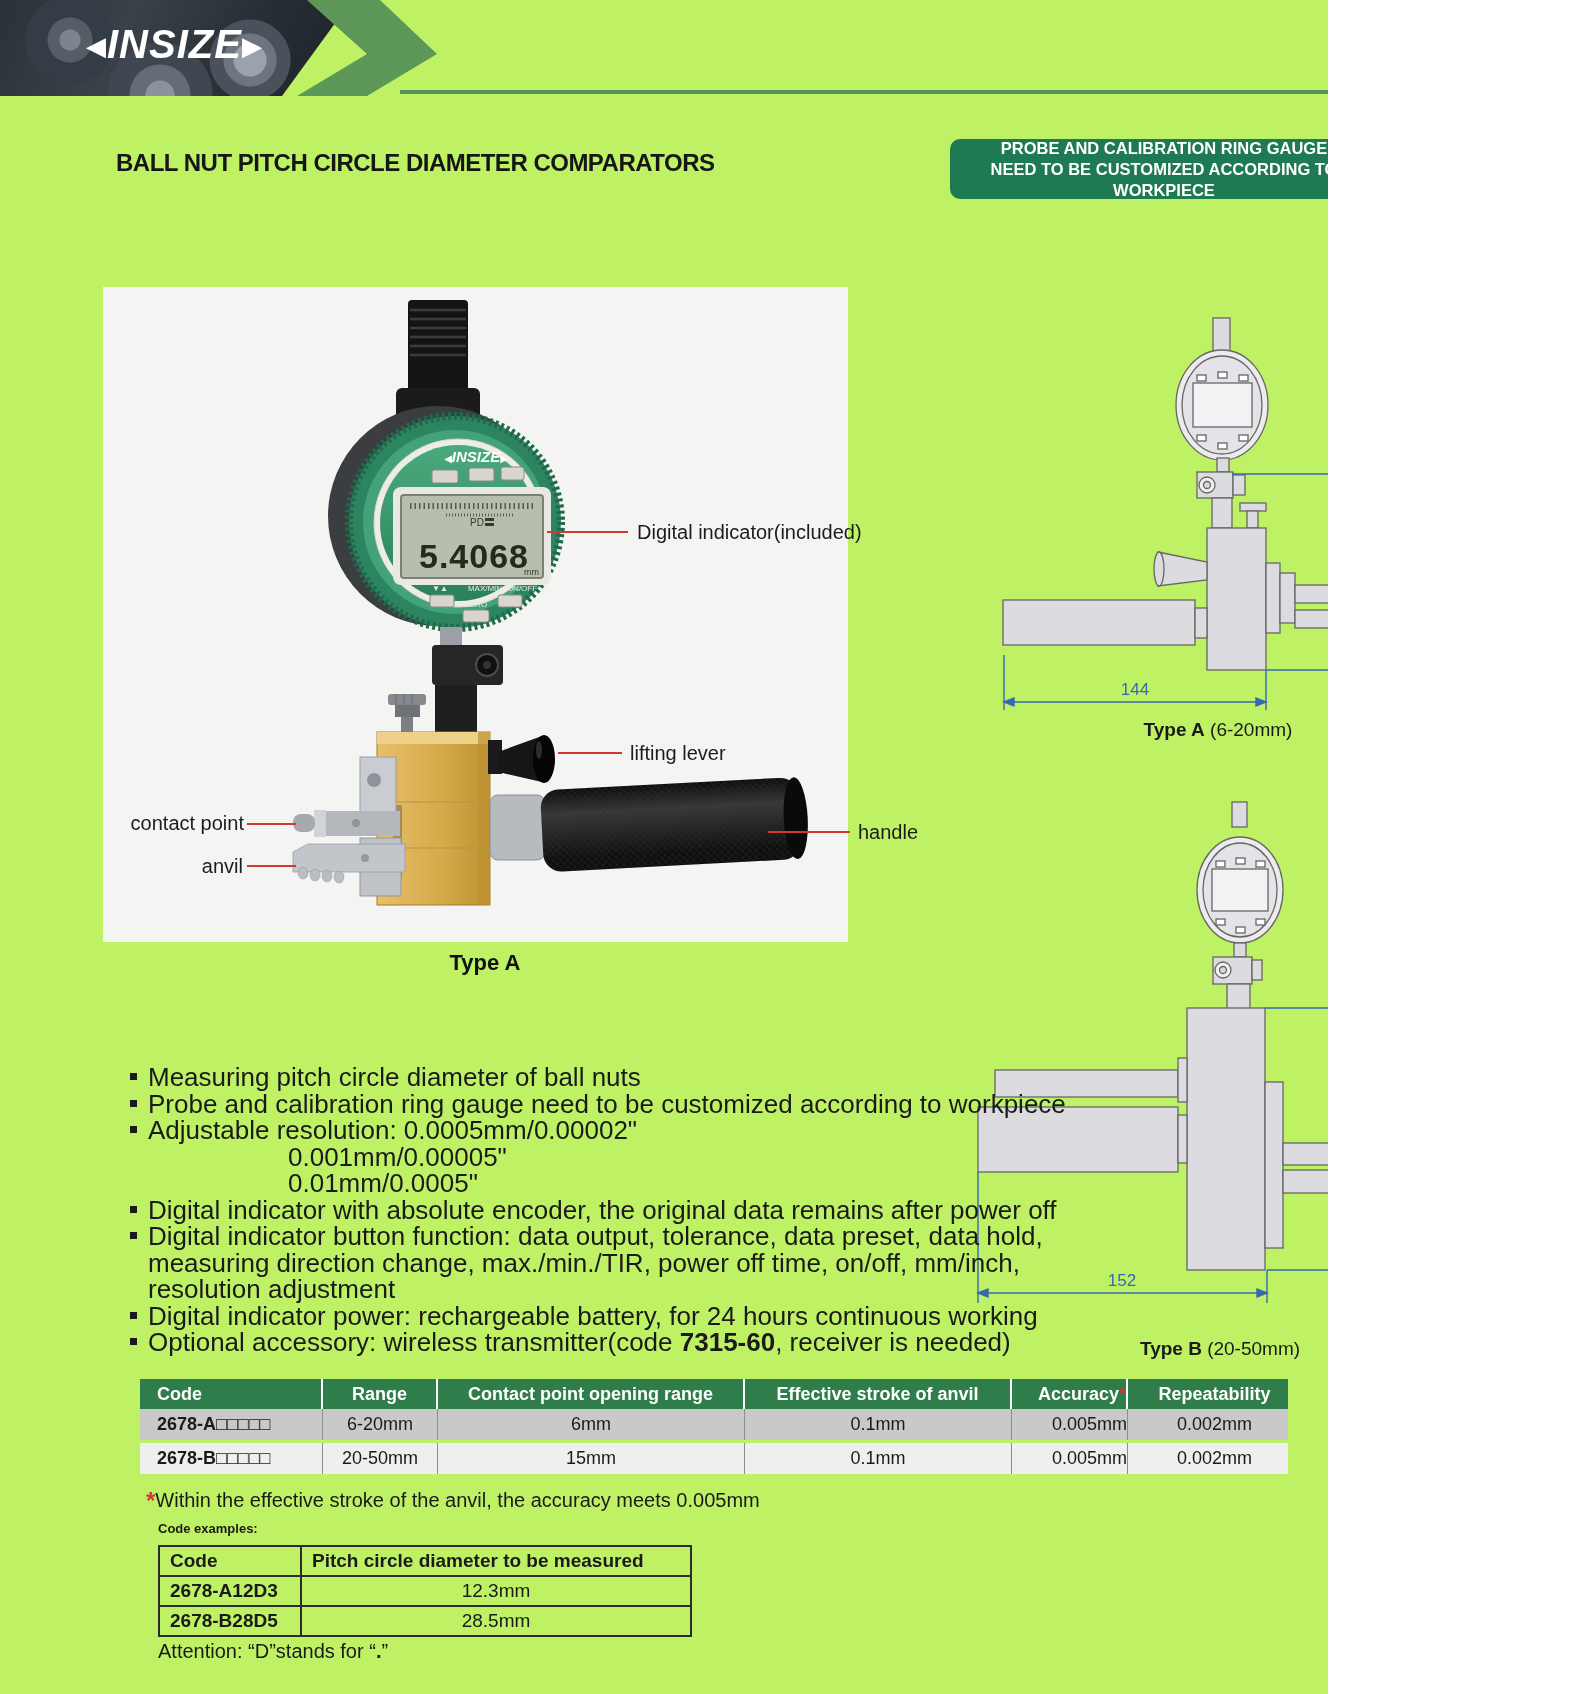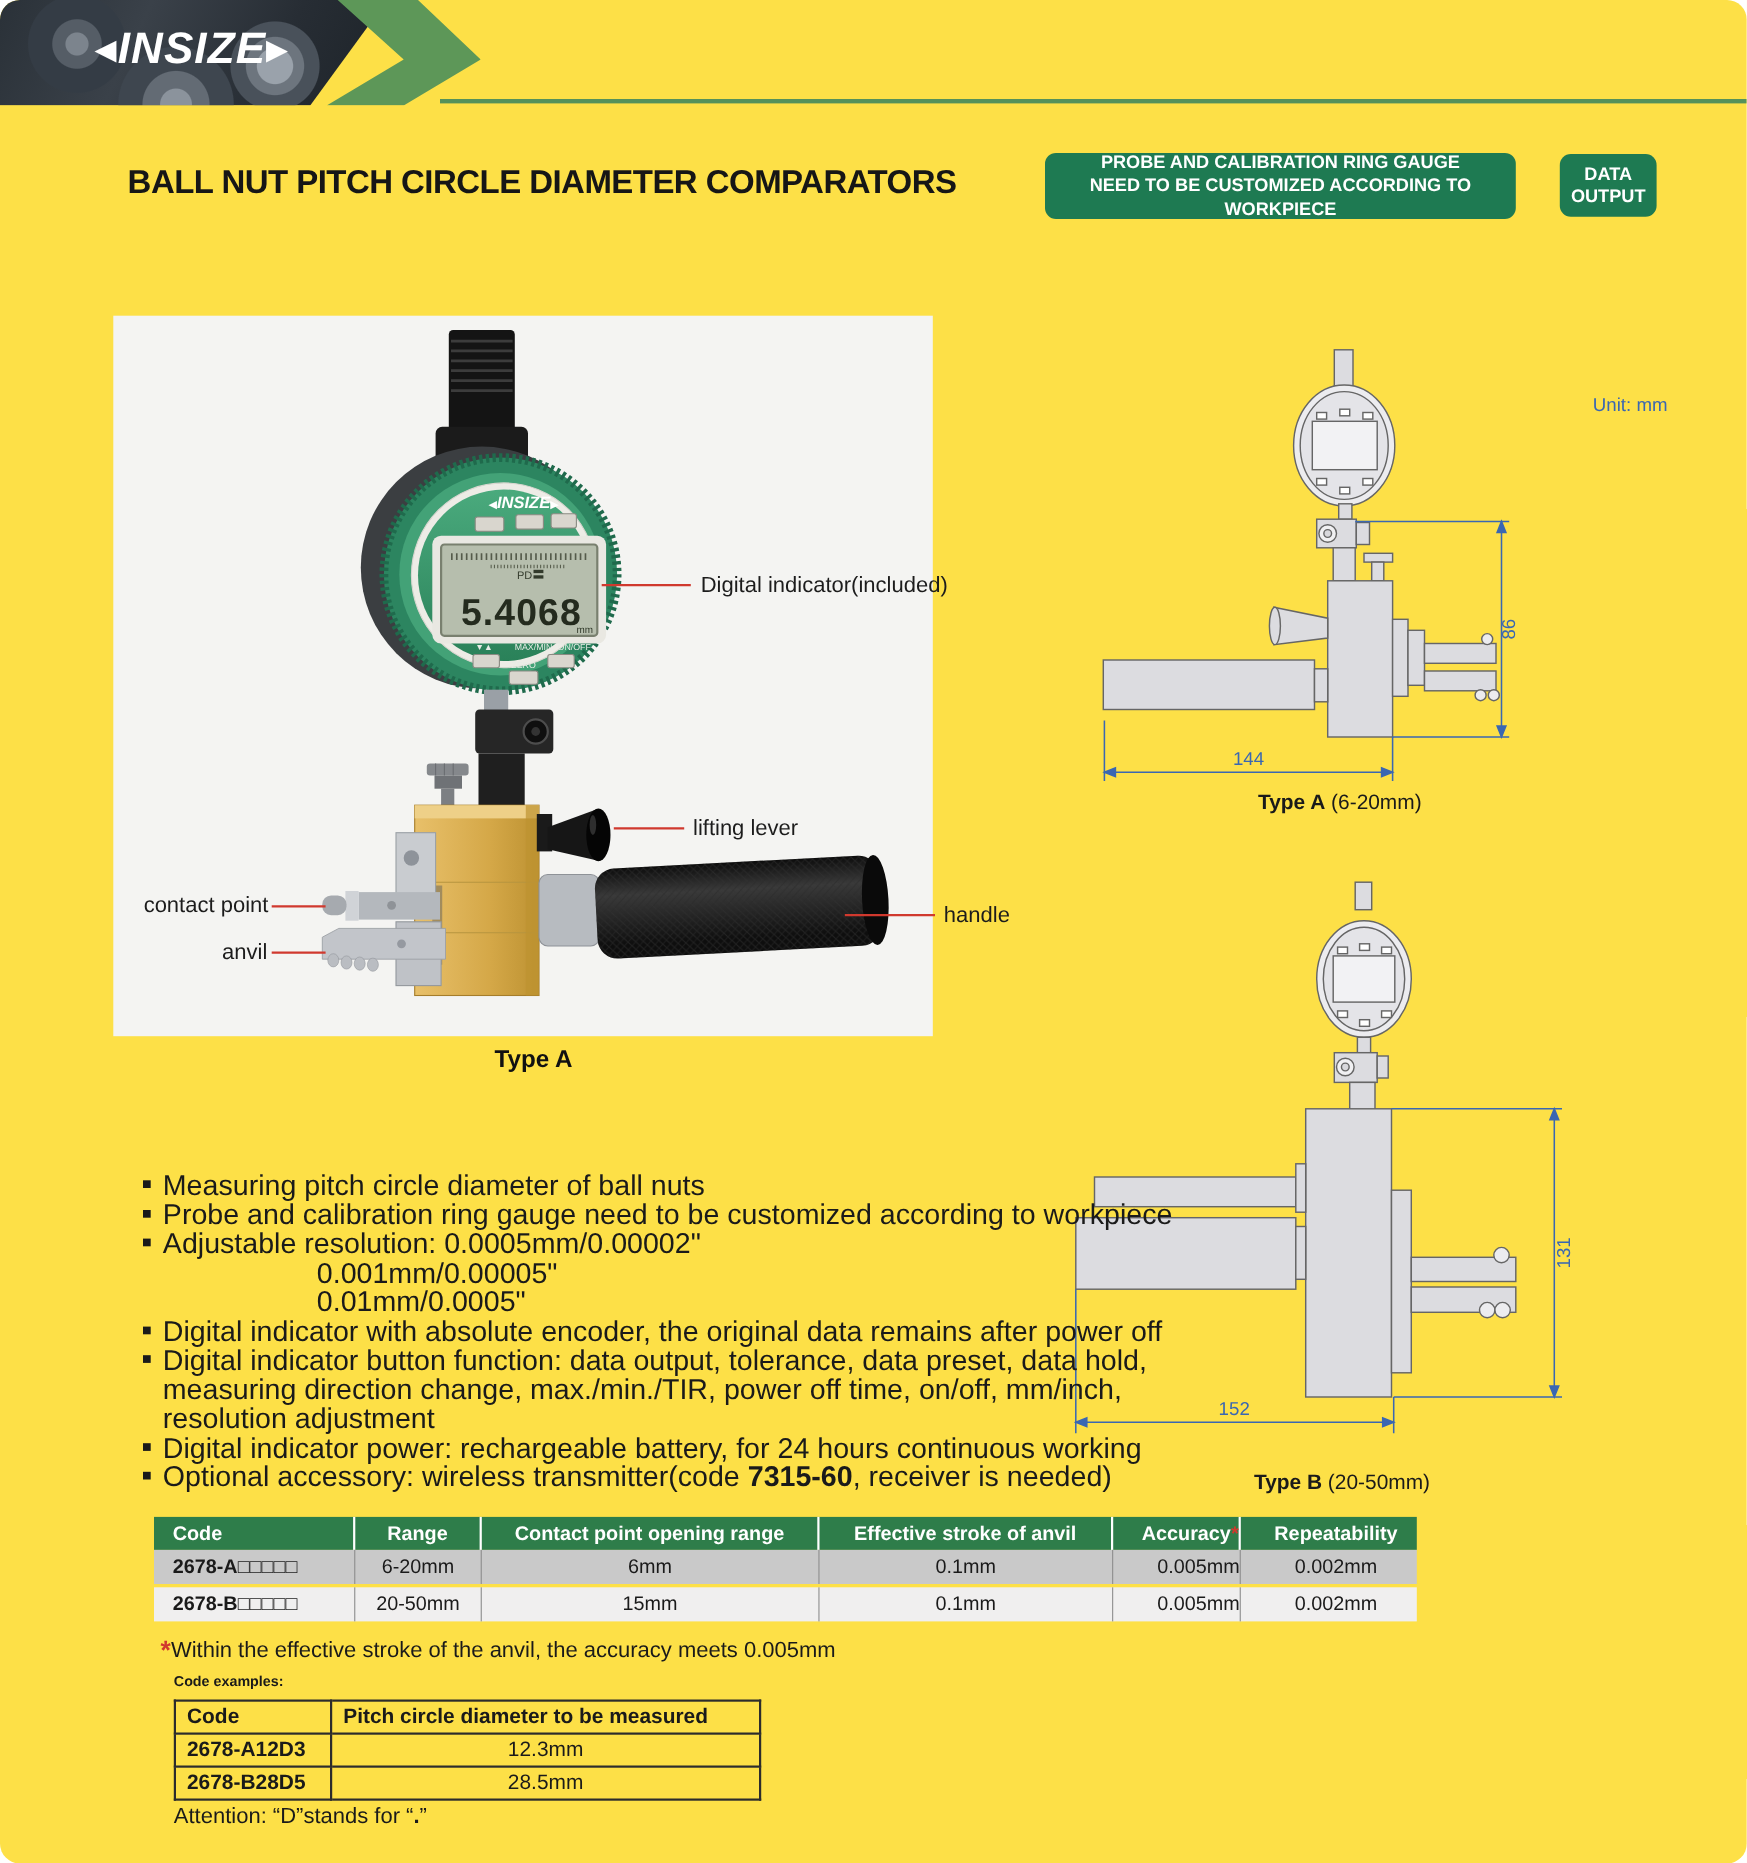--- a/index.html
+++ b/index.html
@@ -1,36 +1,36 @@
 <!DOCTYPE html>
 <html><head>
 <meta charset="utf-8">
 <style>
   html,body{margin:0;padding:0;background:#fff;}
-  .page{position:relative;width:1588px;height:1694px;background:#fde047;overflow:hidden;
-        font-family:"Liberation Sans","DejaVu Sans",sans-serif;color:#1a1a1a;border-radius:18px;}
+  .page{position:relative;width:1328px;height:1694px;background:#bef264;overflow:hidden;
+        font-family:"Liberation Sans","DejaVu Sans",sans-serif;color:#1a1a1a;}
   .abs{position:absolute;}
 
   
   .hdr-photo{position:absolute;left:0;top:0;width:352px;height:96px;
     background:
       radial-gradient(circle at 250px 60px, #9aa2ab 0 16px, #6d757e 17px 26px, #49515a 27px 40px, transparent 41px),
       radial-gradient(circle at 70px 40px, #7c848d 0 10px, #555d66 11px 22px, #343c45 23px 44px, transparent 45px),
       radial-gradient(circle at 160px 95px, #8b939c 0 14px, #636b74 15px 30px, #3e464f 31px 52px, transparent 53px),
       linear-gradient(115deg,#2a3138 0%,#3a4149 35%,#272d34 70%,#1d2329 100%);
     clip-path:polygon(0 0,100% 0,calc(100% - 70px) 100%,0 100%);}
   .hdr-chevron{position:absolute;left:285px;top:0;width:160px;height:96px;background:#5d9758;
     clip-path:polygon(22px 0,95px 0,152px 54px,82px 96px,12px 96px,82px 54px);}
   .hdr-rule{position:absolute;top:90px;left:400px;right:0;height:4px;background:#55915a;}
   .logo{position:absolute;left:86px;top:22px;color:#fff;font-weight:bold;font-style:italic;
         font-size:40px;letter-spacing:1px;white-space:nowrap;}
   .logo .arr{font-size:26px;font-style:normal;vertical-align:3px;}
 
   
-  .title{position:absolute;left:116px;top:149px;font-size:30px;font-weight:bold;letter-spacing:-0.5px;color:#161616;}
+  .title{position:absolute;left:116px;top:149px;font-size:24px;font-weight:bold;letter-spacing:-0.5px;color:#161616;}
   .badge{position:absolute;background:#1e7a52;color:#fff;border-radius:10px;
          display:flex;flex-direction:column;justify-content:center;align-items:center;
          font-weight:bold;text-align:center;}
   .badge-probe{left:950px;top:139px;width:428px;height:60px;font-size:16.5px;line-height:21px;}
   .badge-data{left:1418px;top:140px;width:88px;height:57px;font-size:16.5px;line-height:20px;}
 
   
   .plabel{position:absolute;font-size:20px;color:#1c1c1c;white-space:nowrap;}
   .photo-caption{position:absolute;left:400px;top:950px;width:170px;text-align:center;
                  font-size:22px;font-weight:bold;color:#111;}

